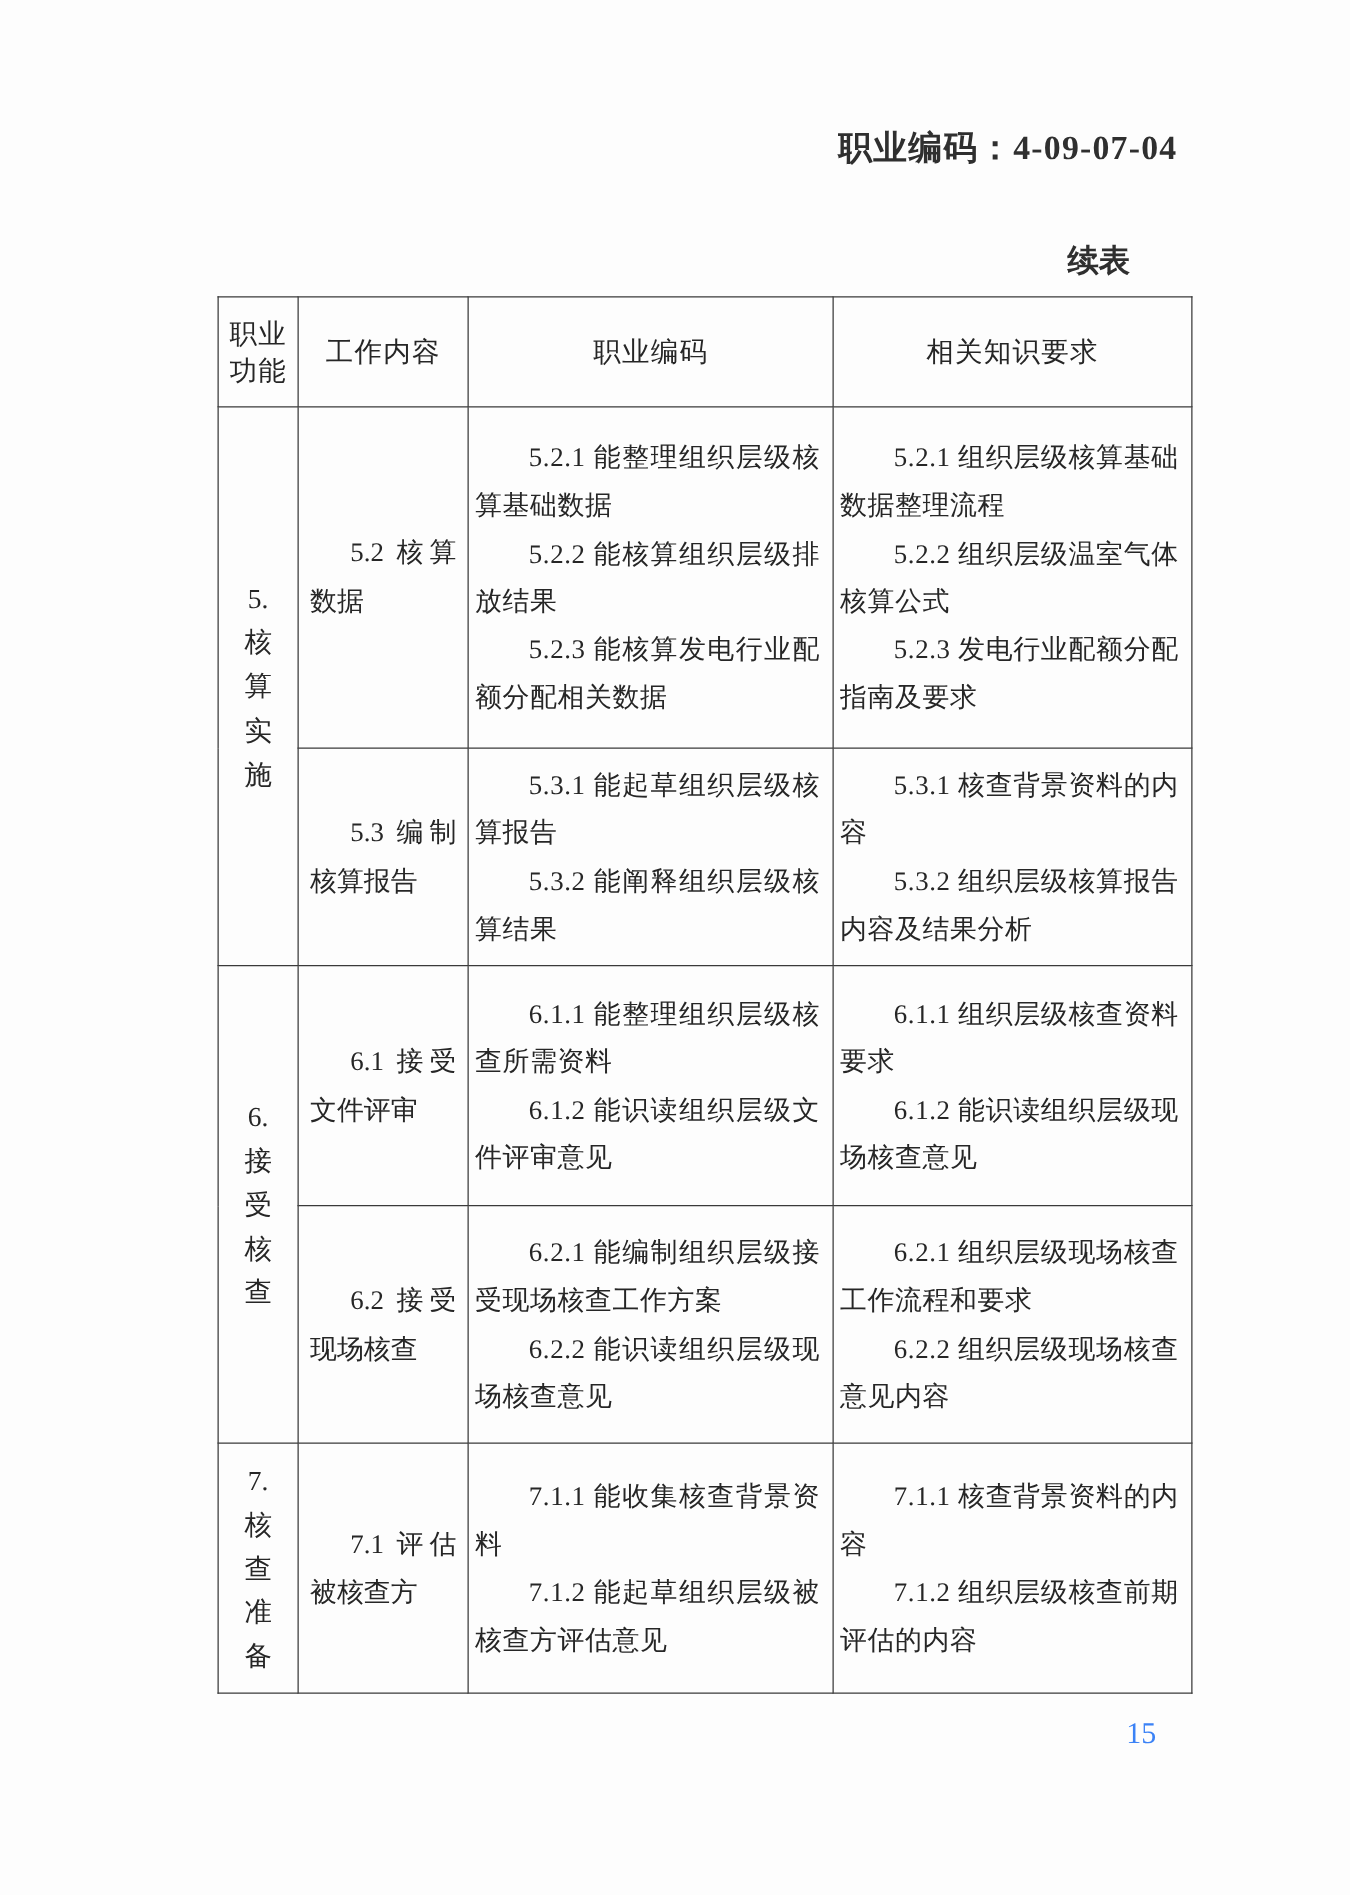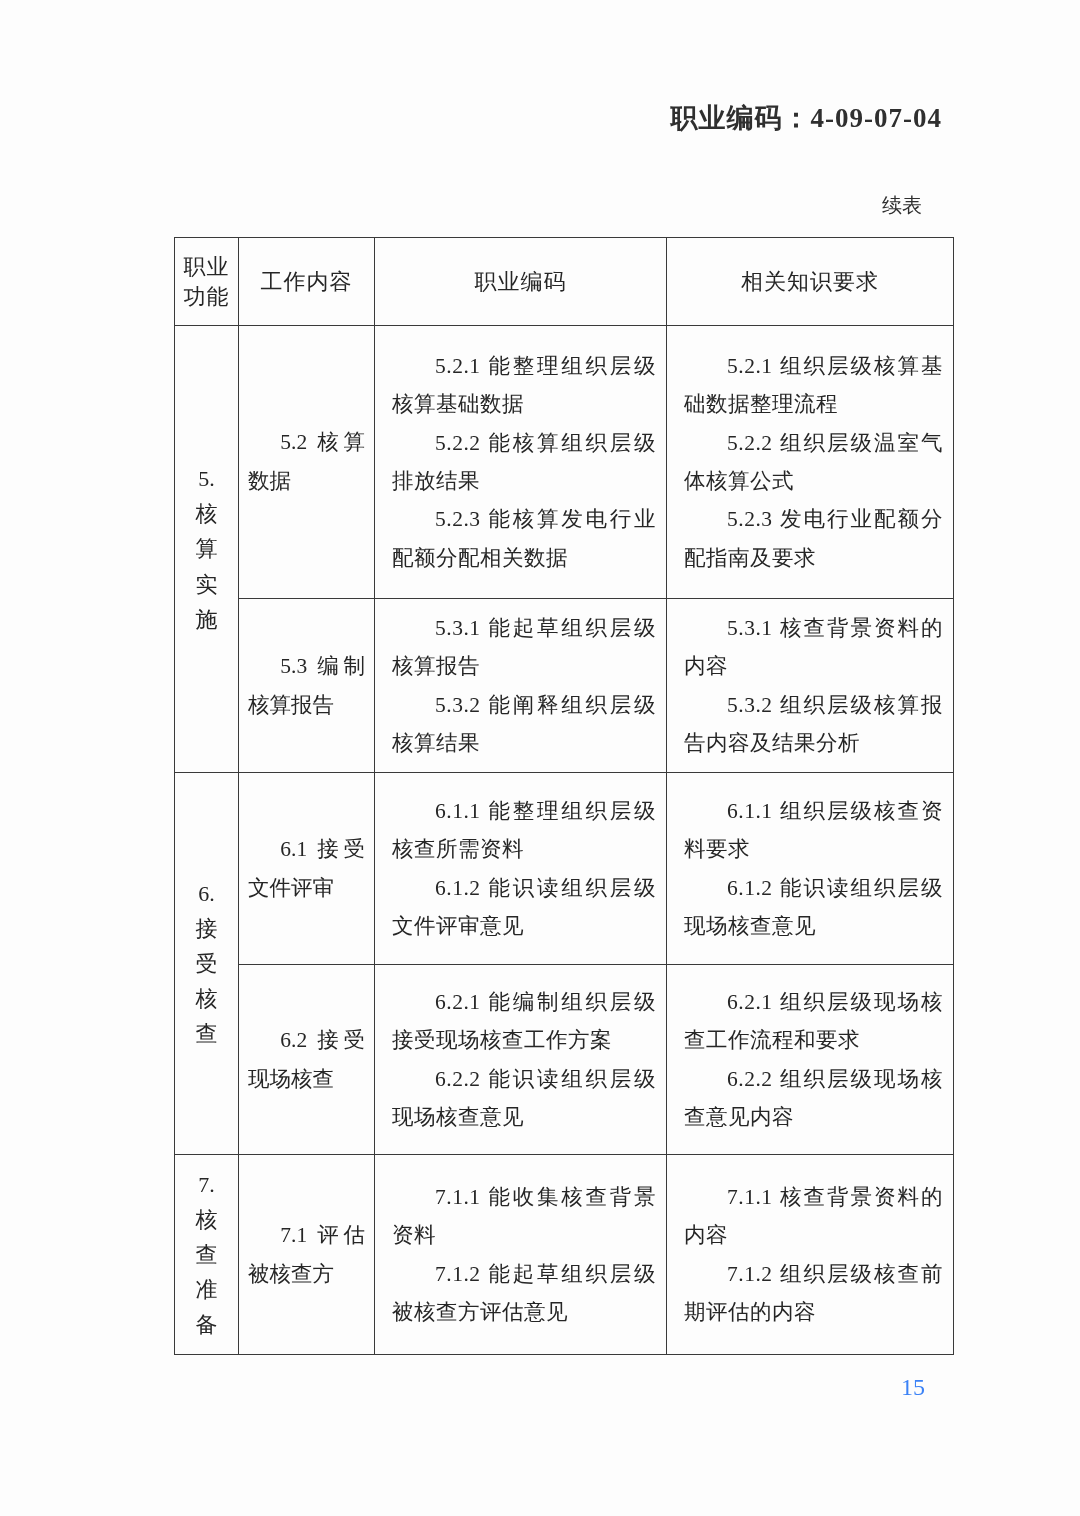--- a/index.html
+++ b/index.html
@@ -20,23 +20,23 @@
     top: 100px;
     right: 138px;
     font-size: 27px;
     font-weight: bold;
     letter-spacing: 1px;
     color: #2f2f2f;
   }
   .continued {
     position: absolute;
     top: 192px;
-    right: 158px;
-    font-size: 20px;
-    font-weight: normal;
+    right: 176px;
+    font-size: 25px;
+    font-weight: bold;
     color: #2f2f2f;
   }
   table.req-table {
     position: absolute;
     top: 237px;
     left: 158px;
     width: 779px;
     border-collapse: collapse;
     table-layout: fixed;
     border: 1px solid #6d28d9;
@@ -74,21 +74,21 @@
   td.work-cell {
     padding: 4px 9px;
     text-align: justify;
   }
   td.work-cell p {
     text-indent: 1.5em;
     line-height: 1.8;
     text-align: justify;
   }
   td.text-cell {
-    padding: 10px 10px 10px 17px;
+    padding: 10px 10px 10px 5px;
   }
   td.text-cell p {
     text-indent: 2em;
     line-height: 1.78;
     text-align: justify;
     letter-spacing: 0.5px;
   }
   .page-number {
     position: absolute;
     top: 1374px;

